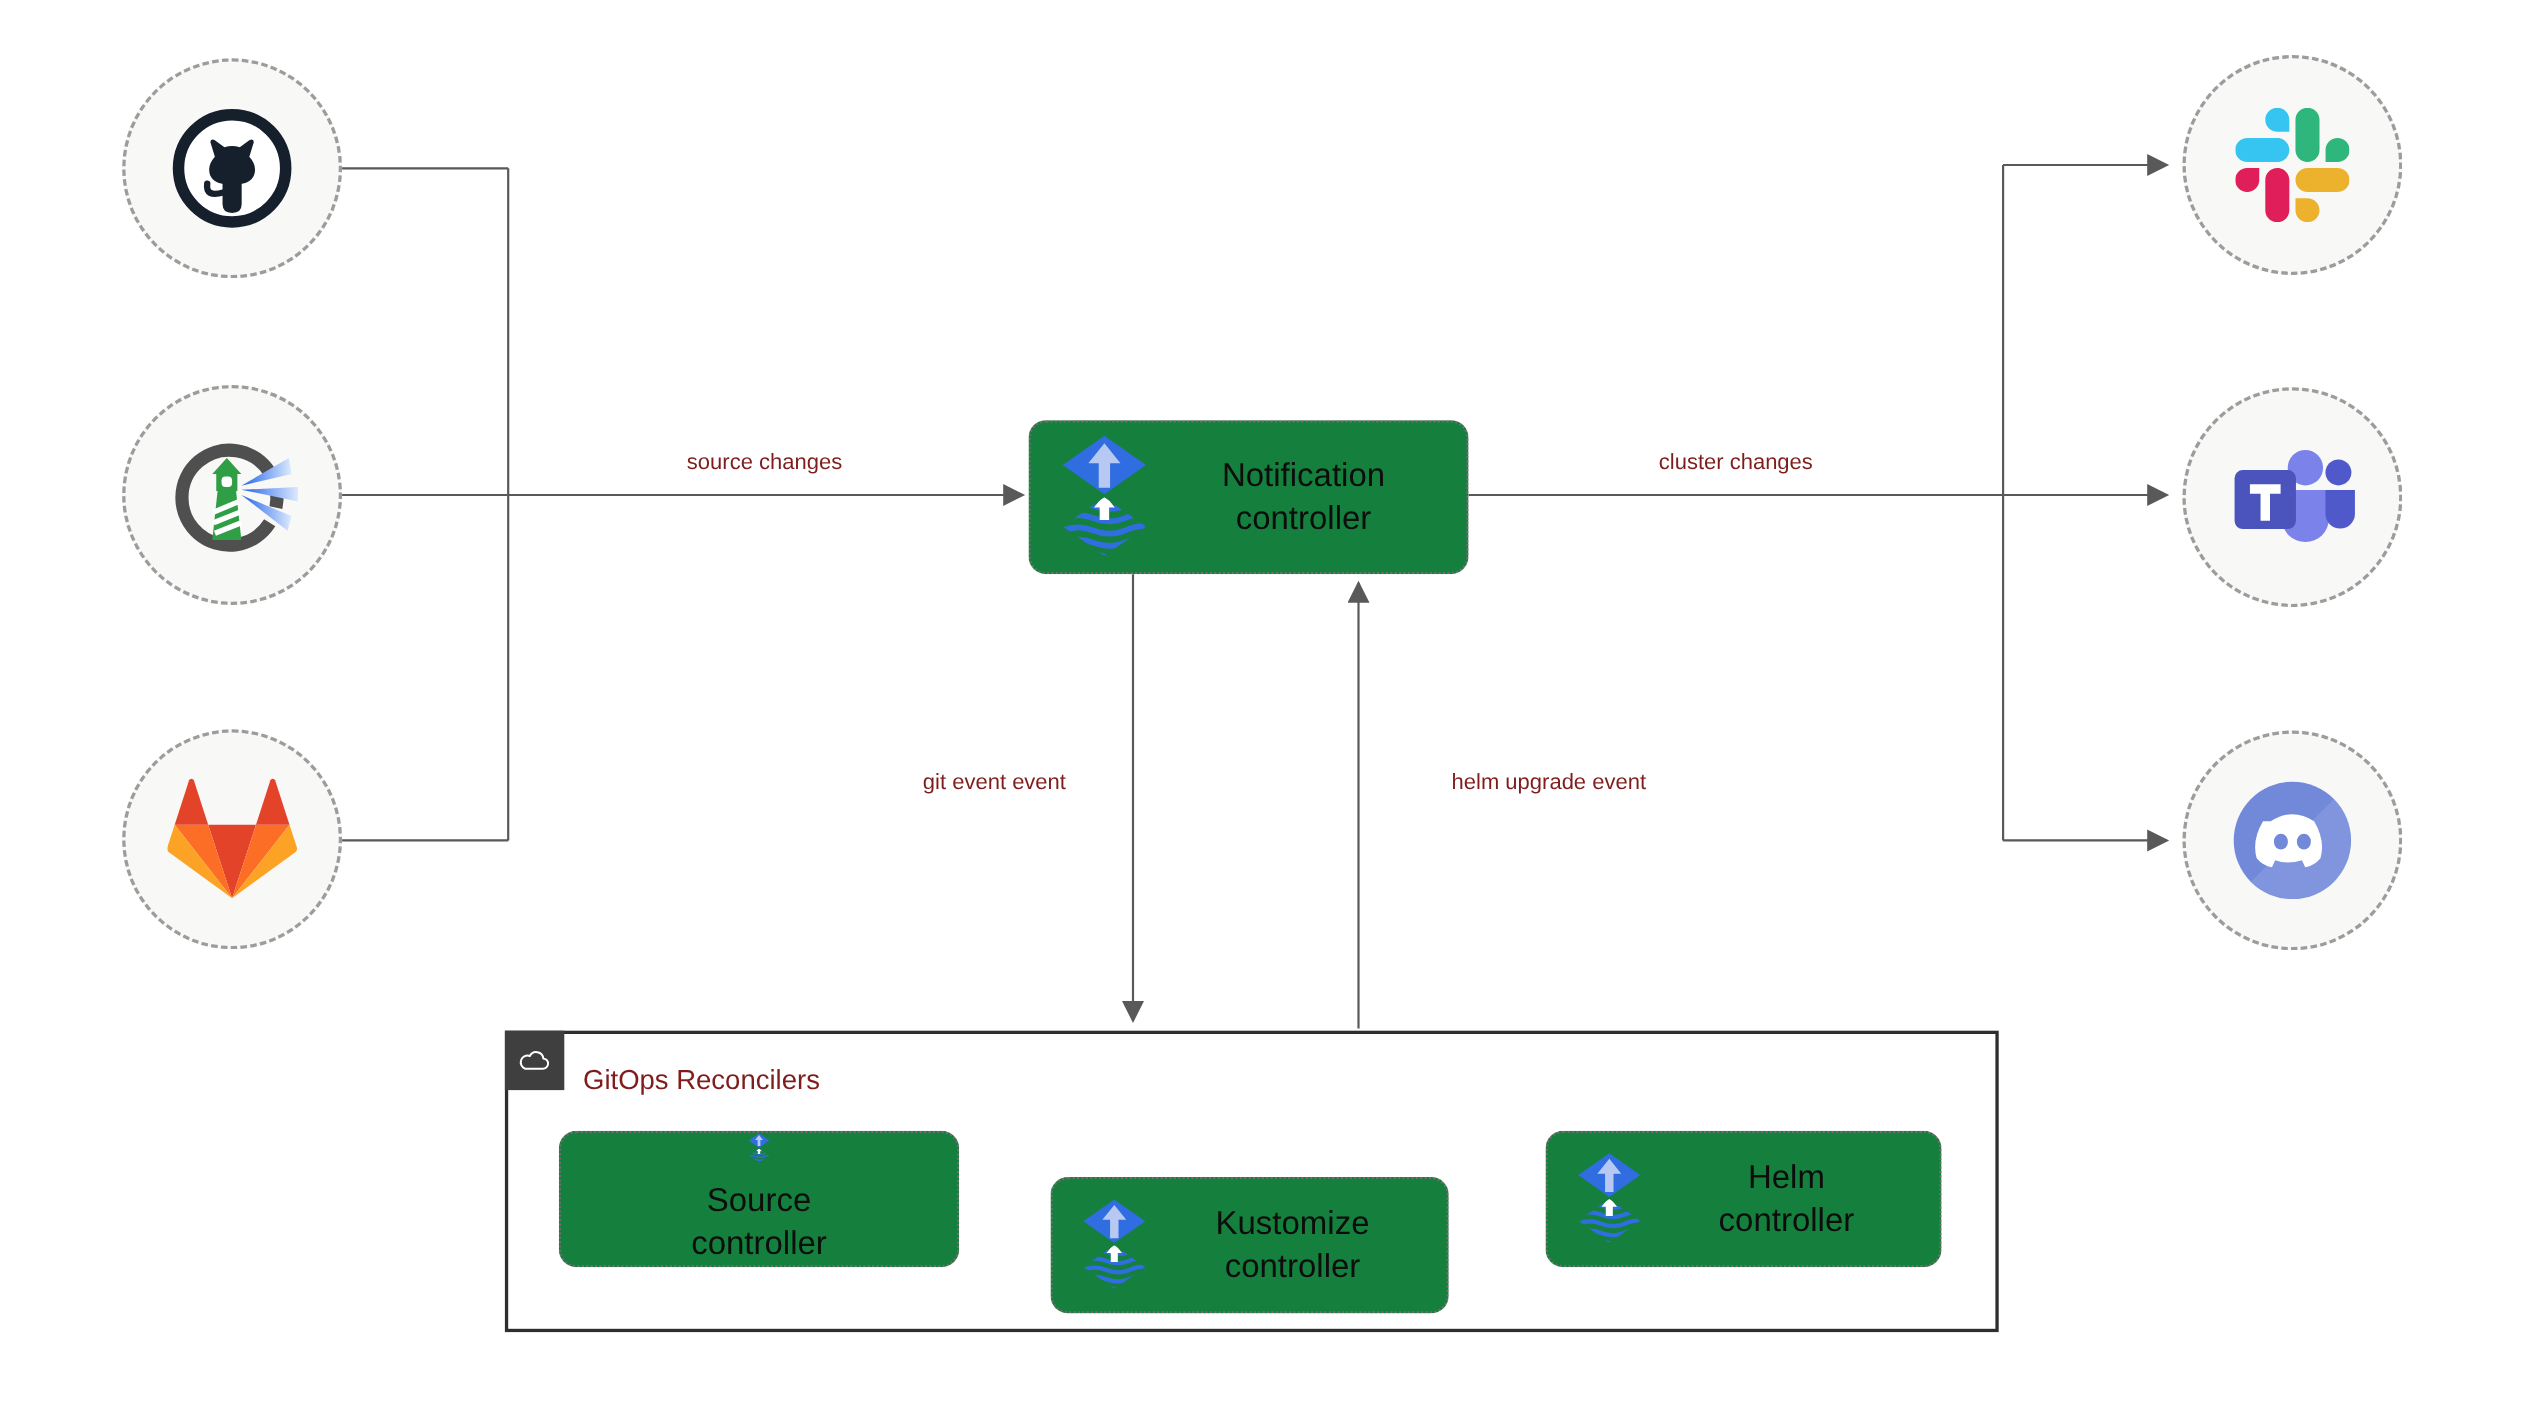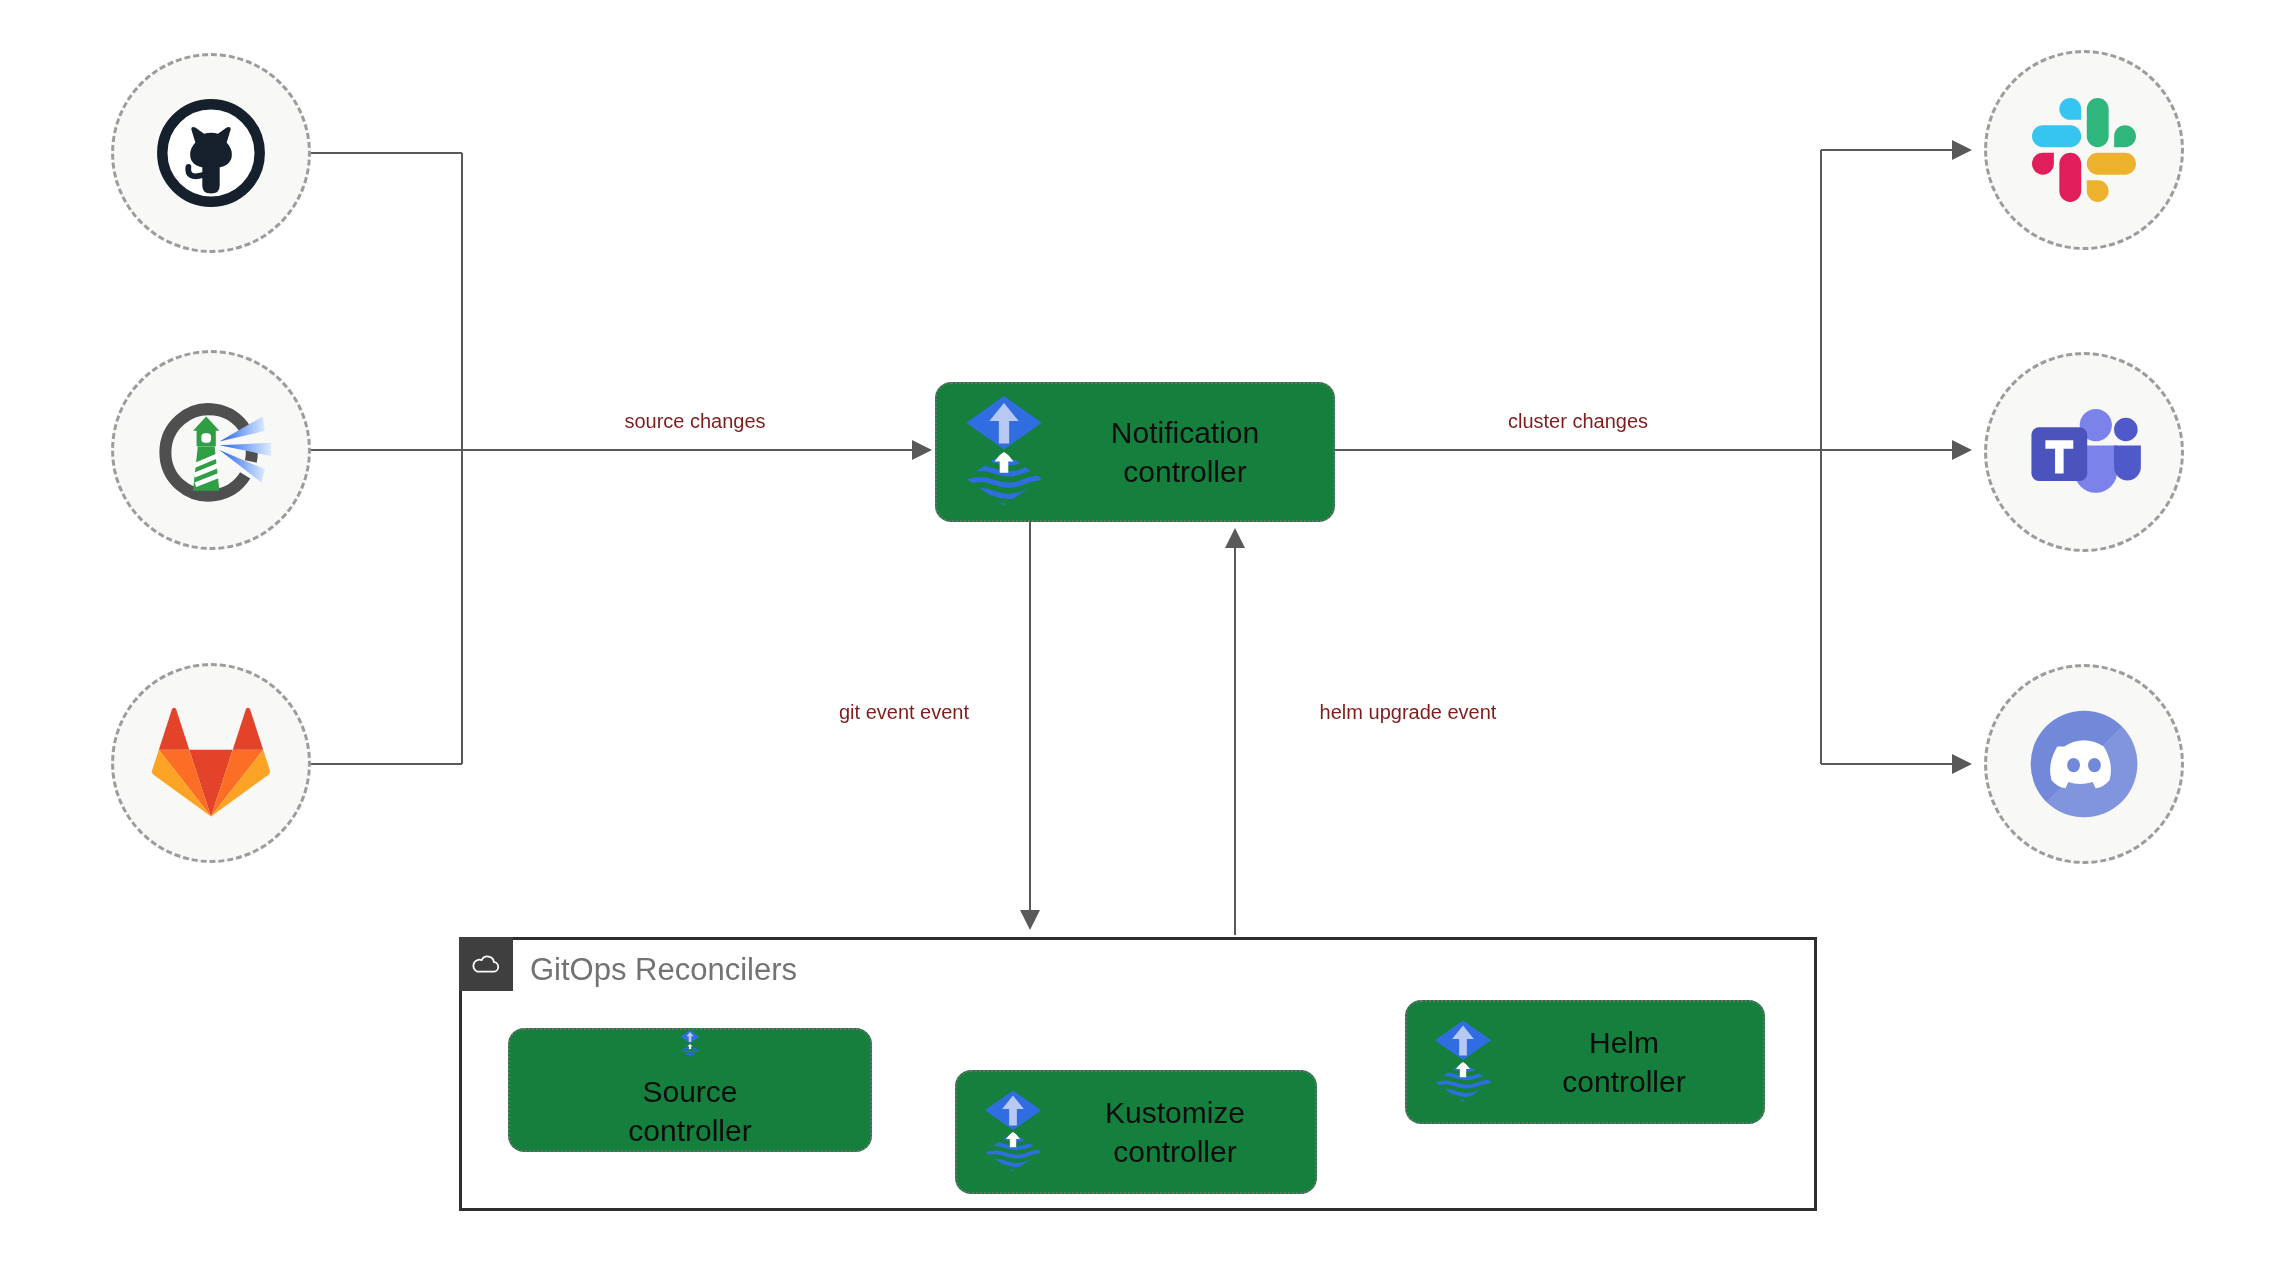--- a/index.html
+++ b/index.html
@@ -14,21 +14,21 @@
        border-radius:16px;box-sizing:border-box;display:flex;align-items:center;
        padding:0 24px;gap:14px;}
   .ctrl-label{flex:1;text-align:center;font-size:30px;line-height:39px;
        color:#0d0d0d;white-space:pre-line;}
   .edge-label{position:absolute;transform:translate(-50%,-50%);font-size:20px;
        color:#7f1d1d;white-space:nowrap;}
   .group-box{position:absolute;left:459px;top:937px;width:1358px;height:274px;
        border:3px solid #2e2e2e;background:#ffffff;box-sizing:border-box;}
   .group-tag{position:absolute;left:-3px;top:-3px;width:54px;height:54px;
        background:#3f3f3f;display:flex;align-items:center;justify-content:center;}
-  .group-title{position:absolute;left:68px;top:12px;font-size:31px;color:#737373;}
+  .group-title{position:absolute;left:68px;top:28px;font-size:25px;color:#7f1d1d;}
   .hidden-defs{position:absolute;width:0;height:0;overflow:hidden;}
 </style>
 </head>
 <body>
 
 <svg class="hidden-defs" aria-hidden="true">
   <defs>
     <symbol id="sym-flux" viewBox="0 0 100 132">
       <path d="M50 1 L94 32 L50 63 L6 32 Z" fill="#2f6de0"></path>
       <path d="M50 9 L67 30 L56 30 L56 56 L44 56 L44 30 L33 30 Z" fill="#b7c9f2"></path>
@@ -202,21 +202,21 @@
   </div>
 
   <div class="ctrl-box" style="left:955px;top:1070px;width:362px;height:124px;">
     <svg width="64" height="86">
         <use href="#sym-flux"></use>
       </svg>
     <div class="ctrl-label">Kustomize
 controller</div>
   </div>
 
-  <div class="ctrl-box" style="left:1405px;top:1000px;width:360px;height:124px;">
+  <div class="ctrl-box" style="left:1405px;top:1028px;width:360px;height:124px;">
     <svg width="64" height="86">
         <use href="#sym-flux"></use>
       </svg>
     <div class="ctrl-label">Helm
 controller</div>
   </div>
 
 </div>
 
 </body></html>

